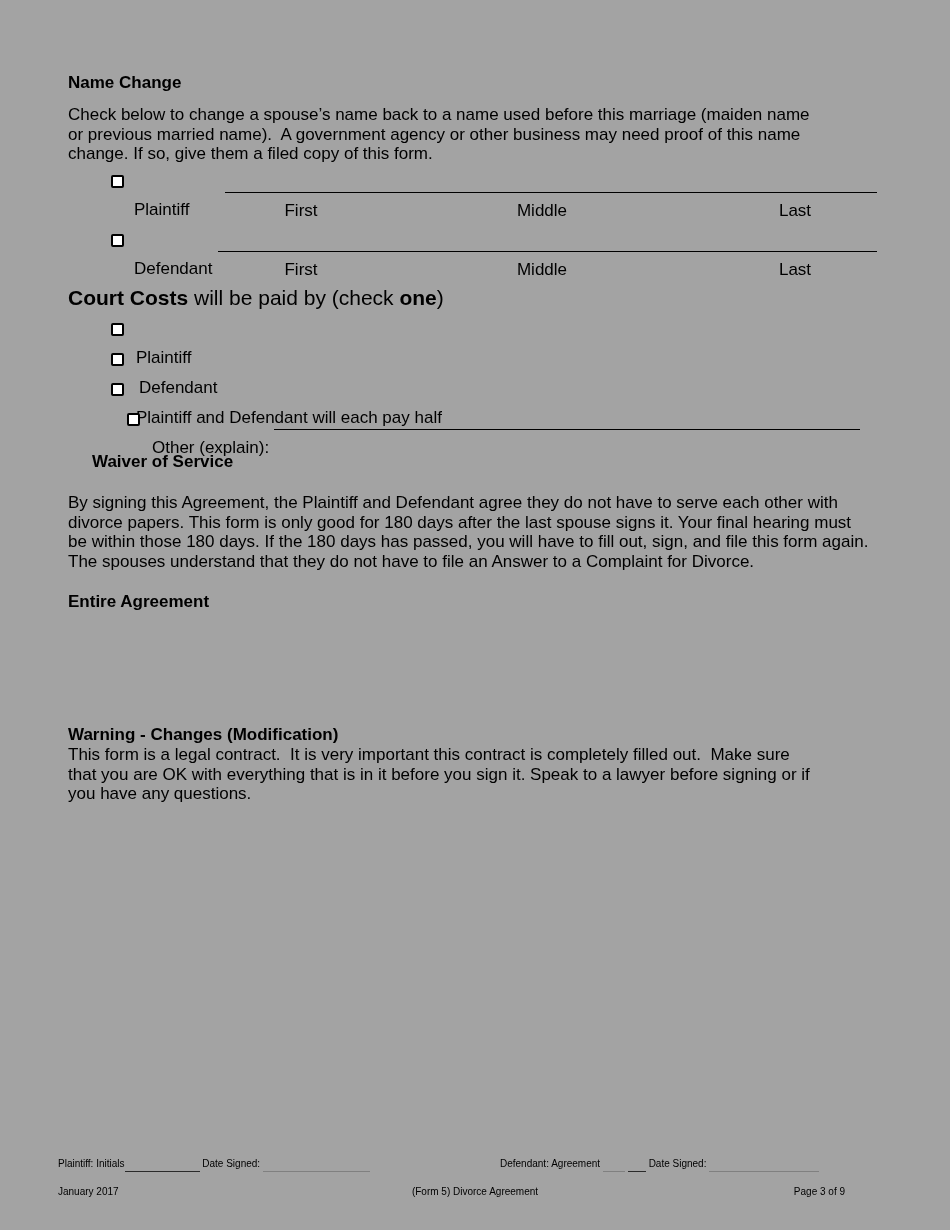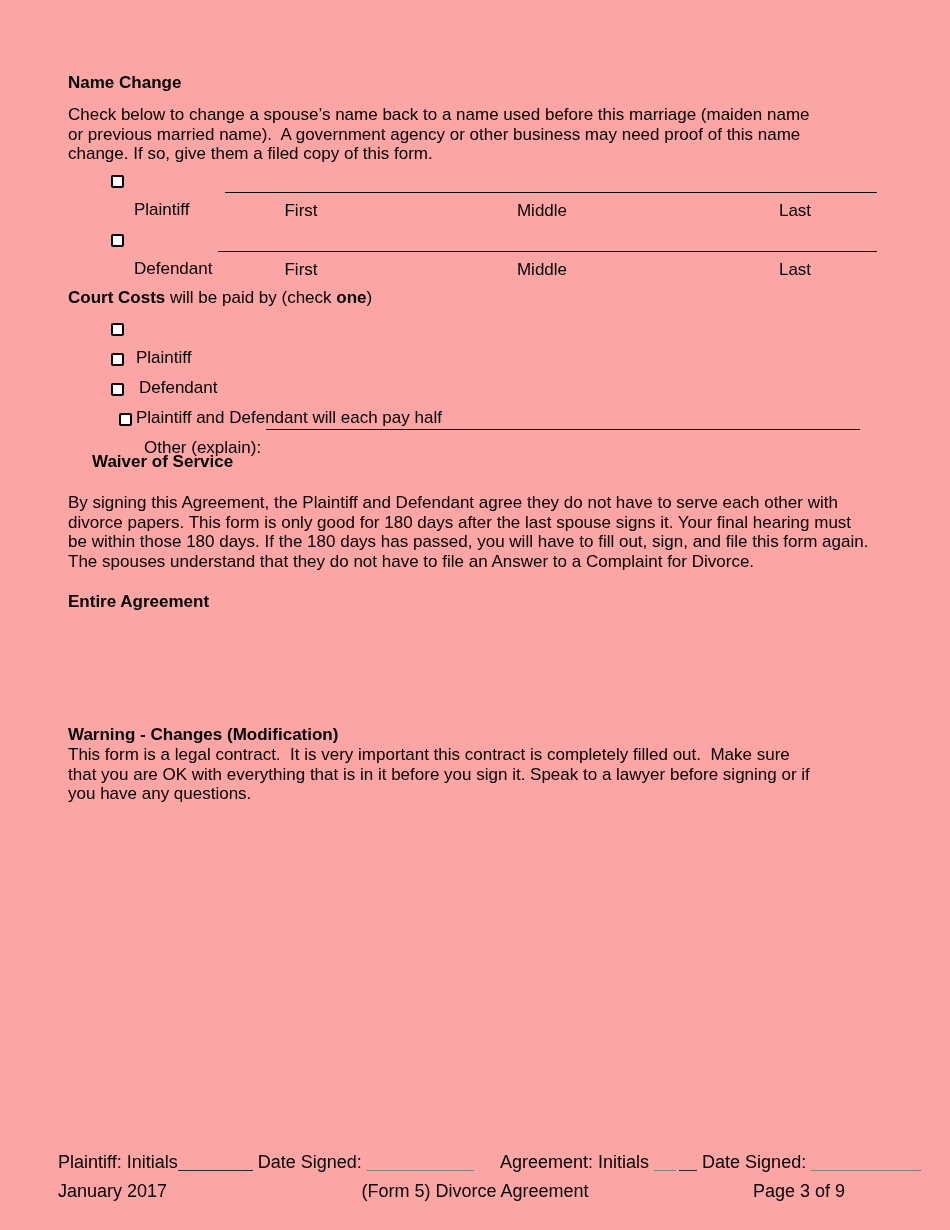--- a/index.html
+++ b/index.html
@@ -1,38 +1,38 @@
 <!DOCTYPE html>
 <html><head>
 <meta charset="utf-8">
 <style>
   html,body { margin:0; padding:0; background:#fff; }
   .page {
-    position:relative; width:950px; height:1230px; background:#fca5a5;
+    position:relative; width:950px; height:1230px; background:#a3a3a3;
     font-family:"Liberation Sans", sans-serif; color:#000; overflow:hidden;
   }
   .content { position:absolute; left:68px; top:0; width:809px; height:100%; }
   .abs { position:absolute; }
   .heading { font-size:17px; font-weight:700; line-height:19.7px; white-space:pre; }
   .para { font-size:17px; line-height:19.7px; white-space:pre; }
-  .inlinebits { font-size:17px; line-height:19.7px; white-space:pre; }
+  .inlinebits { font-size:21px; line-height:19.7px; white-space:pre; }
   .inlinebits .b { font-weight:700; }
   .cb {
     position:absolute; width:9px; height:9px; border:2px solid #000;
     border-radius:2px; background:#fff;
   }
   .rowlabel { position:absolute; font-size:17px; line-height:19.7px; white-space:pre;margin-top:28px; }
   .fieldline { position:absolute; border-bottom:1.4px solid #000; height:0; }
   .plabel { position:absolute; transform:translateX(-50%); font-size:17px; white-space:pre; }
   .footer-row { position:absolute; font-size:13.5px; line-height:17px; }
   .fgroup { display:inline-flex; align-items:flex-end; white-space:pre; }
   .useg { display:inline-block; height:15px; }
   .useg.dark { border-bottom:1.3px solid #2a2a2a; }
   .useg.gray { border-bottom:1.3px solid #808080; }
-  .fsmall { font-size:18px; line-height:17px; white-space:pre; }
+  .fsmall { font-size:10px; line-height:17px; white-space:pre; }
 </style>
 </head>
 <body>
 
 <div class="page">
   <div class="content">
 
     <div class="abs heading" style="top:73px; left:0;">Name Change</div>
 
     <div class="abs para" style="top:105px; left:0;">Check below to change a spouse’s name back to a name used before this marriage (maiden name
@@ -70,21 +70,21 @@
       <span class="rowlabel" style="left:68px; top:0;">Plaintiff</span>
     </div>
     <div class="abs" style="top:350px; left:0; right:0; height:20px;">
       <span class="cb" style="left:43px; top:3px;"></span>
       <span class="rowlabel" style="left:71px; top:0;">Defendant</span>
     </div>
     <div class="abs" style="top:380px; left:0; right:0; height:20px;">
       <span class="cb" style="left:43px; top:3px;"></span>
       <span class="rowlabel" style="left:68px; top:0;">Plaintiff and Defendant will each pay half</span>
     </div>
-    <div class="abs" style="top:410px; left:8px; right:0; height:22px;">
+    <div class="abs" style="top:410px; left:16px; right:0; height:22px;">
       <span class="cb" style="left:43px; top:3px;"></span>
       <span class="rowlabel" style="left:68px; top:0;">Other (explain):</span>
       <span class="fieldline" style="left:190px; right:17px; top:19px;"></span>
     </div>
 
     <div class="abs heading" style="top:452px; left:0;margin-left:24px;">Waiver of Service</div>
     <div class="abs para" style="top:493px; left:0;">By signing this Agreement, the Plaintiff and Defendant agree they do not have to serve each other with
 divorce papers. This form is only good for 180 days after the last spouse signs it. Your final hearing must
 be within those 180 days. If the 180 days has passed, you will have to fill out, sign, and file this form again.
 The spouses understand that they do not have to file an Answer to a Complaint for Divorce.</div>
@@ -101,21 +101,21 @@
   <div class="footer-row" style="top:1154px; left:58px;">
     <span class="fgroup">
       <span class="fsmall">Plaintiff: Initials</span>
       <span class="useg dark" style="width:75px;"></span>
       <span class="fsmall"> Date Signed: </span>
       <span class="useg gray" style="width:107px;"></span>
     </span>
   </div>
   <div class="footer-row" style="top:1154px; left:500px;">
     <span class="fgroup">
-      <span class="fsmall">Agreement: Initials </span>
+      <span class="fsmall">Defendant: Agreement </span>
       <span class="useg gray" style="width:22px; margin-right:3px;"></span>
       <span class="useg dark" style="width:18px;"></span>
       <span class="fsmall"> Date Signed: </span>
       <span class="useg gray" style="width:110px;"></span>
     </span>
   </div>
 
   <div class="abs fsmall" style="top:1183px; left:58px;">January 2017</div>
   <div class="abs fsmall" style="top:1183px; left:0; right:0; text-align:center;">(Form 5) Divorce Agreement</div>
   <div class="abs fsmall" style="top:1183px; right:105px;">Page 3 of 9</div>

